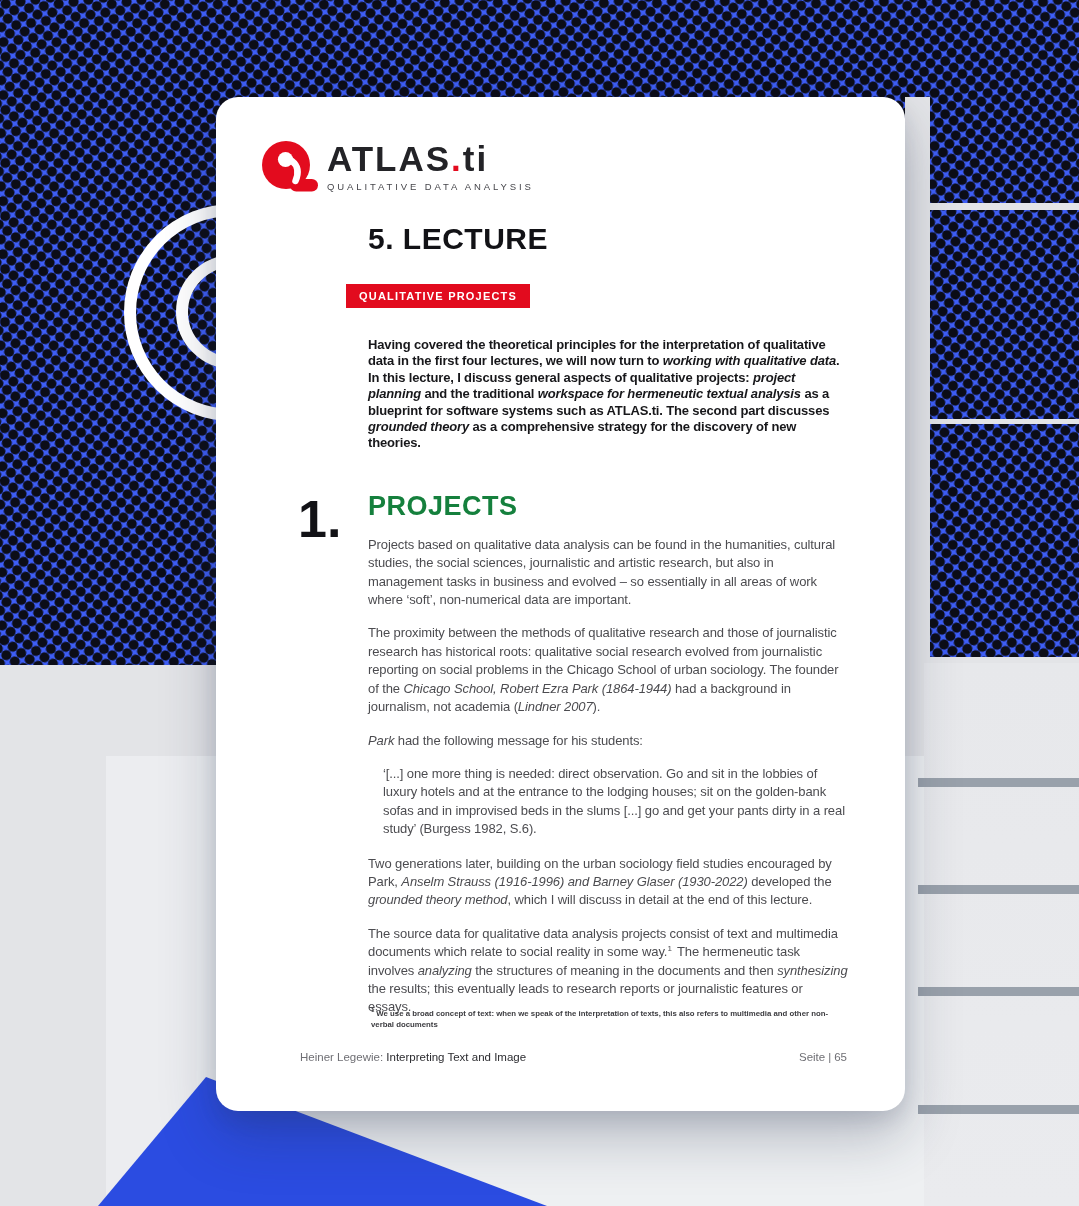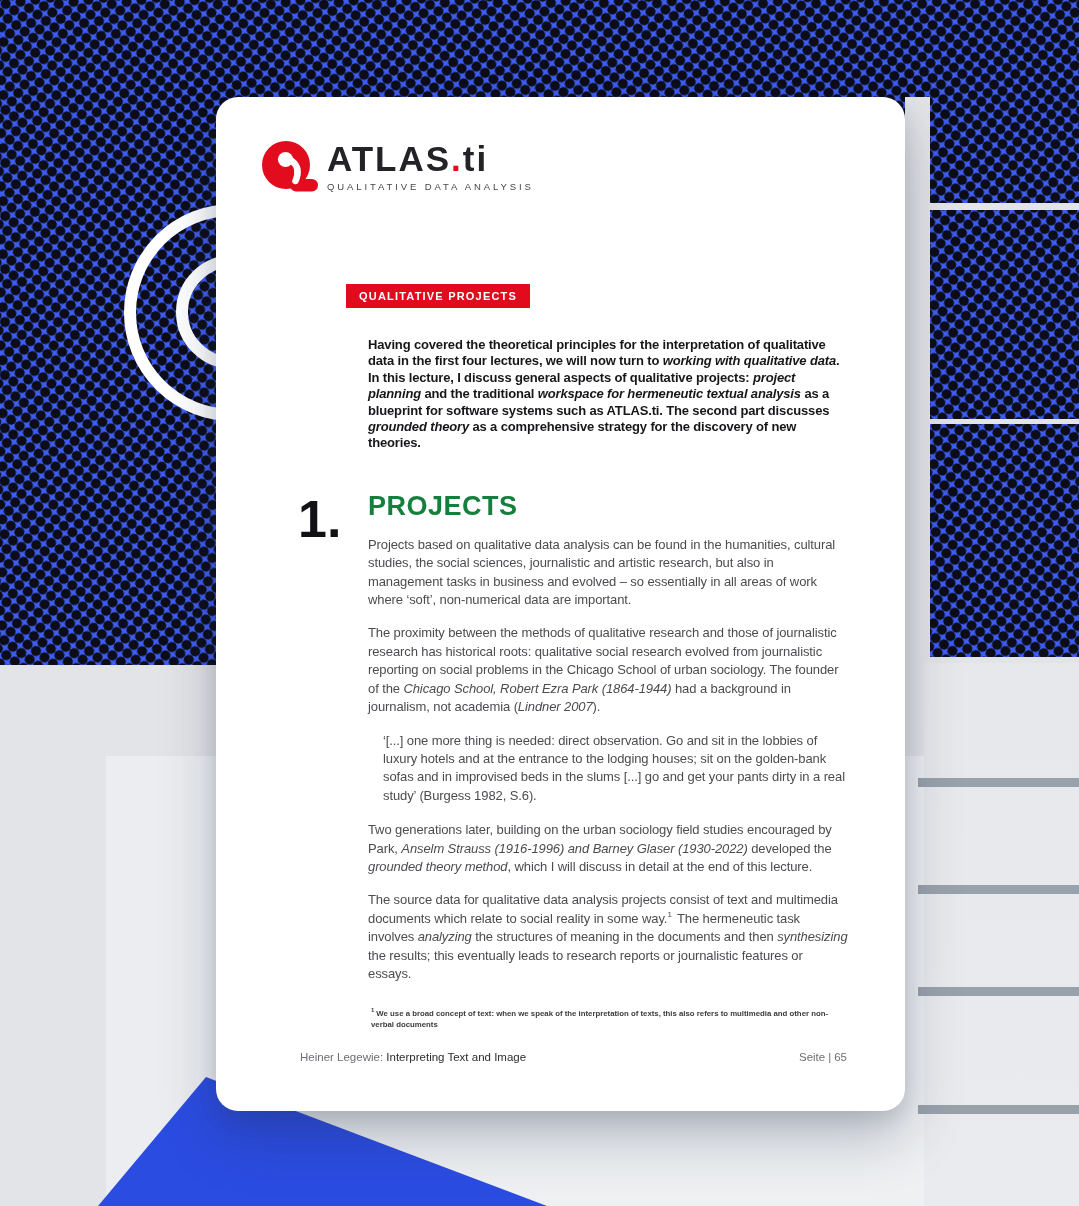--- a/index.html
+++ b/index.html
@@ -101,31 +101,33 @@
         <rect x="28" y="40" width="28" height="12.5" rx="6.2" fill="#e30b1e"></rect>
         <circle cx="23.5" cy="20.5" r="7.6" fill="#ffffff"></circle>
         <path d="M30 22 Q39 29 33.5 42" stroke="#ffffff" stroke-width="6.5" fill="none" stroke-linecap="round"></path>
       </svg>
       <div class="logo-text">
         <div class="logo-word"><span>ATLAS</span><span class="red">.</span><span>ti</span></div>
         <div class="logo-tagline">QUALITATIVE DATA ANALYSIS</div>
       </div>
     </header>
 
+    <h1 class="lecture-title">5. LECTURE</h1>
 
     <div class="badge">QUALITATIVE PROJECTS</div>
 
     <div class="text-col">
       <p class="lead"><span>Having covered the theoretical principles for the interpretation of qualitative data in the first four lectures, we will now turn to </span><span class="it">working with qualitative data</span><span>. In this lecture, I discuss general aspects of qualitative projects: </span><span class="it">project planning</span><span> and the traditional </span><span class="it">workspace for hermeneutic textual analysis</span><span> as a blueprint for software systems such as ATLAS.ti. The second part discusses </span><span class="it">grounded theory</span><span> as a comprehensive strategy for the discovery of new theories.</span></p>
 
       <section class="projects">
         <div class="big-number">1.</div>
         <h2>PROJECTS</h2>
         <p class="body">Projects based on qualitative data analysis can be found in the humanities, cultural studies, the social sciences, journalistic and artistic research, but also in management tasks in business and evolved – so essentially in all areas of work where ‘soft’, non-numerical data are important.</p>
         <p class="body"><span>The proximity between the methods of qualitative research and those of journalistic research has historical roots: qualitative social research evolved from journalistic reporting on social problems in the Chicago School of urban sociology. The founder of the </span><span class="it">Chicago School, Robert Ezra Park (1864-1944)</span><span> had a background in journalism, not academia (</span><span class="it">Lindner 2007</span><span>).</span></p>
+        <p class="body"><span class="it">Park</span><span> had the following message for his students:</span></p>
         <p class="body q">‘[...] one more thing is needed: direct observation. Go and sit in the lobbies of luxury hotels and at the entrance to the lodging houses; sit on the golden-bank sofas and in improvised beds in the slums [...] go and get your pants dirty in a real study’ (Burgess 1982, S.6).</p>
         <p class="body"><span>Two generations later, building on the urban sociology field studies encouraged by Park, </span><span class="it">Anselm Strauss (1916-1996) and Barney Glaser (1930-2022)</span><span> developed the </span><span class="it">grounded theory method</span><span>, which I will discuss in detail at the end of this lecture.</span></p>
         <p class="body"><span>The source data for qualitative data analysis projects consist of text and multimedia documents which relate to social reality in some way.</span><sup>1</sup><span>  The hermeneutic task involves </span><span class="it">analyzing</span><span> the structures of meaning in the documents and then </span><span class="it">synthesizing</span><span> the results; this eventually leads to research reports or journalistic features or essays.</span></p>
       </section>
     </div>
 
     <p class="footnote"><sup>1</sup><span>We use a broad concept of text: when we speak of the interpretation of texts, this also refers to multimedia and other non-verbal documents</span></p>
 
     <footer>
       <div class="f-left"><span class="author">Heiner Legewie:</span> <span class="work">Interpreting Text and Image</span></div>

